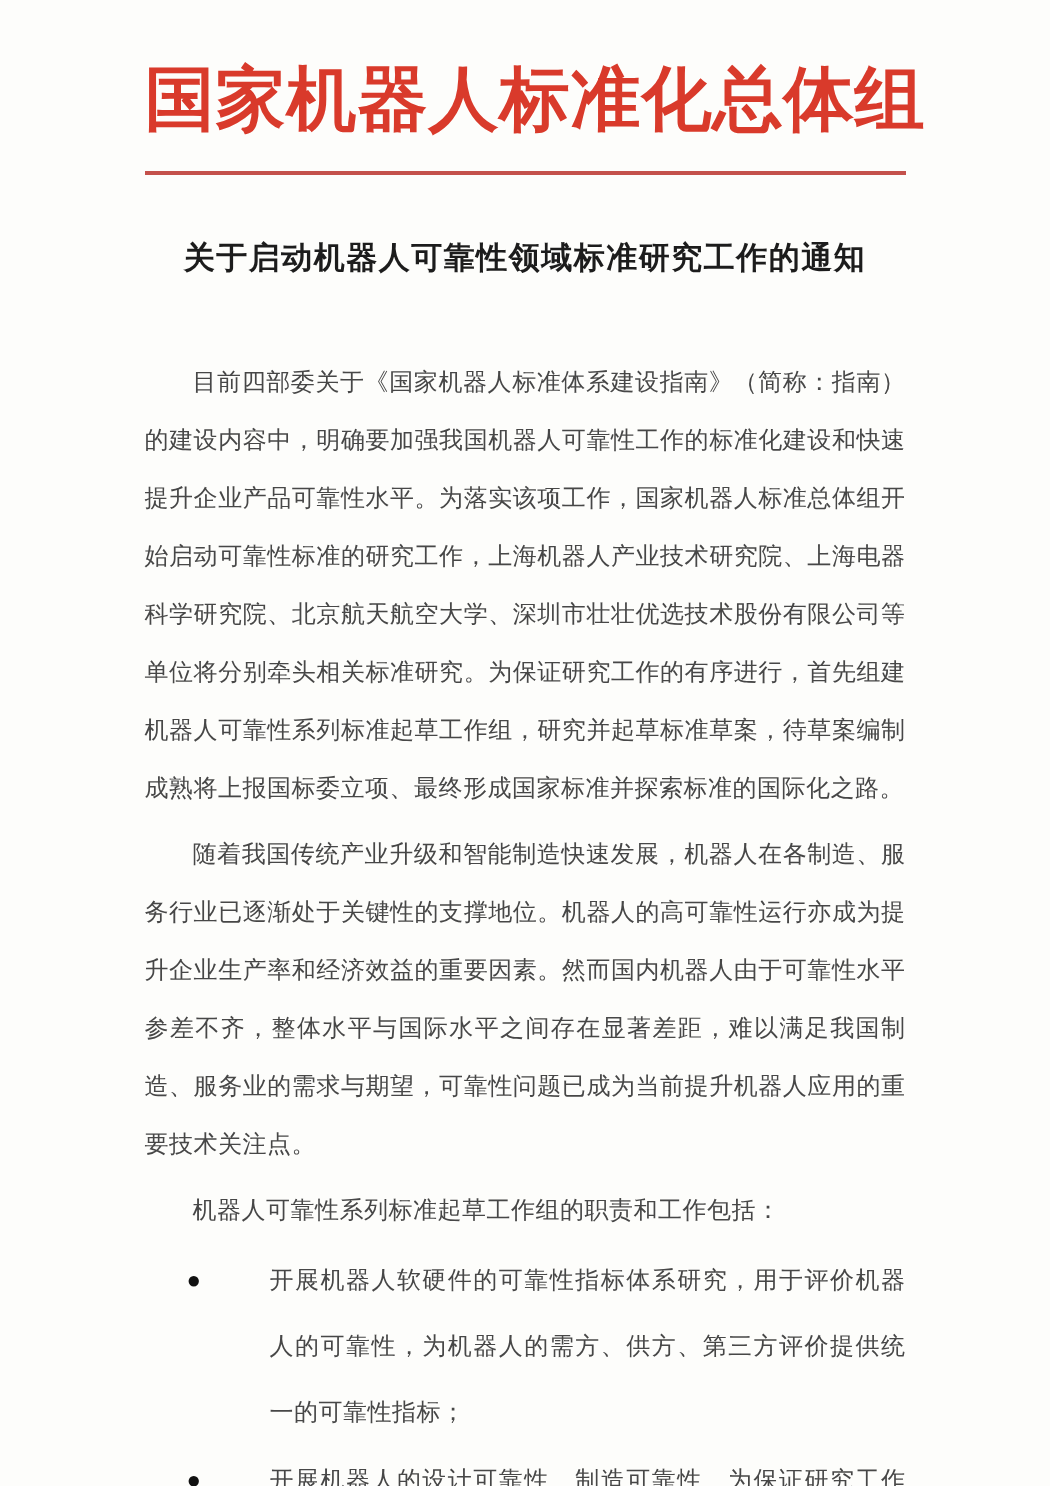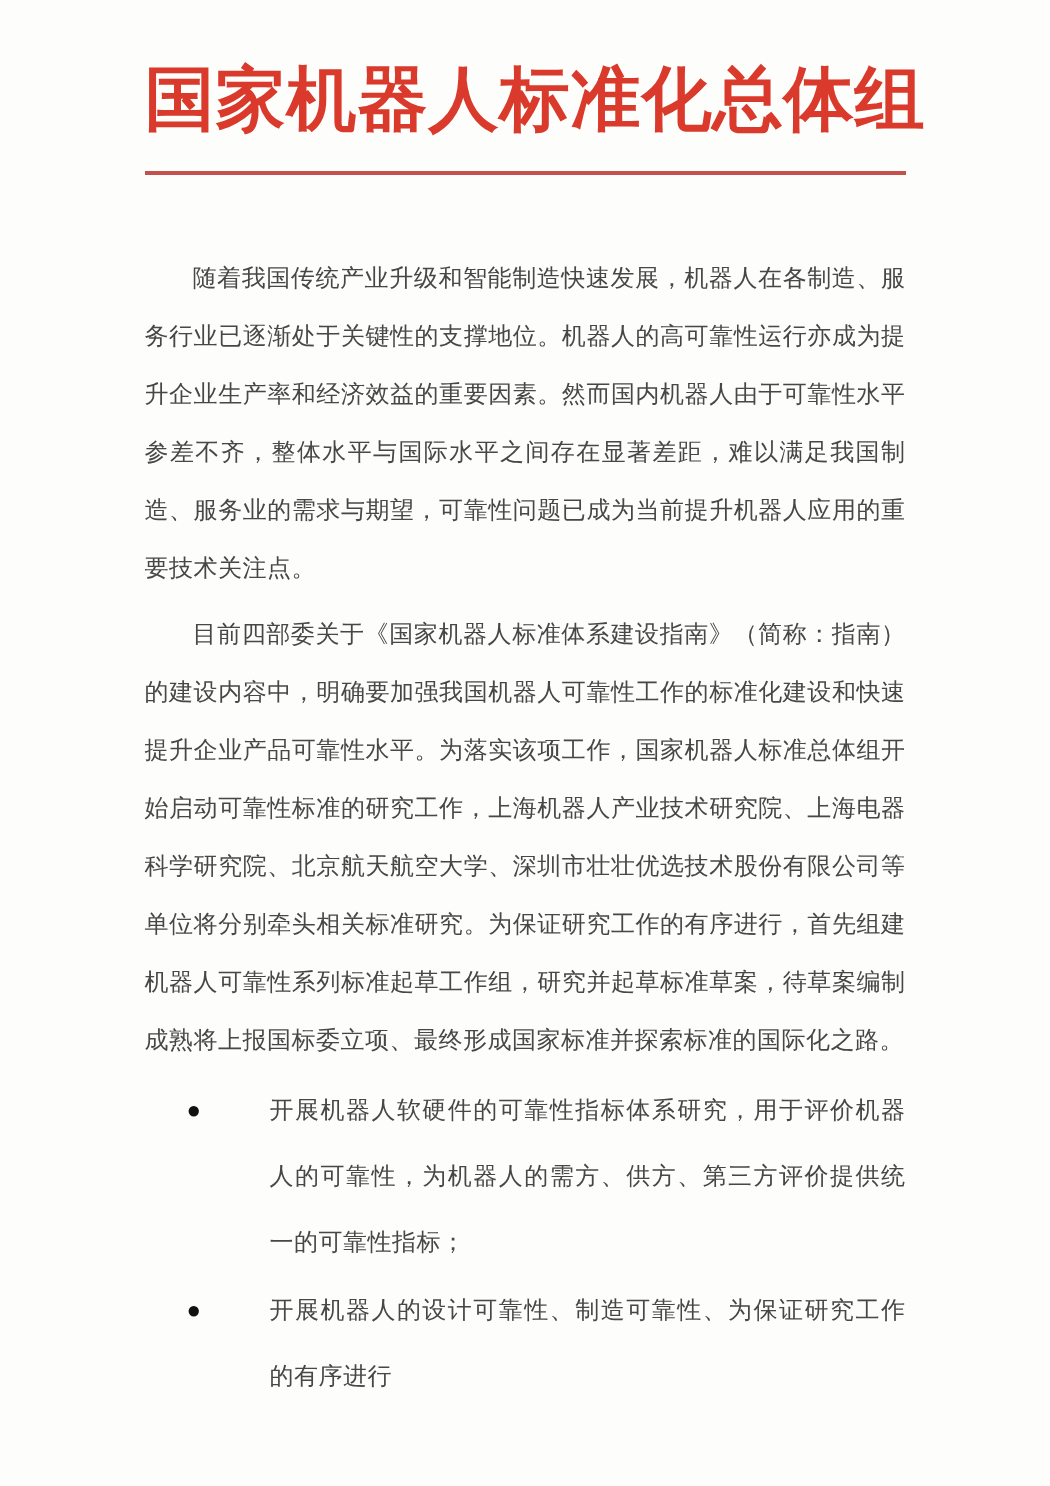--- a/index.html
+++ b/index.html
@@ -82,27 +82,29 @@
 </style>
 </head>
 <body>
 
 <div class="page">
 
   <h1 class="org-title">国家机器人标准化总体组</h1>
 
   <hr class="header-divider">
 
+  <h2 class="doc-title">关于启动机器人可靠性领域标准研究工作的通知</h2>
 
   <div class="body-text">
 
+    <p class="para">目前四部委关于《国家机器人标准体系建设指南》（简称：指南）的建设内容中，明确要加强我国机器人可靠性工作的标准化建设和快速提升企业产品可靠性水平。为落实该项工作，国家机器人标准总体组开始启动可靠性标准的研究工作，上海机器人产业技术研究院、上海电器科学研究院、北京航天航空大学、深圳市壮壮优选技术股份有限公司等单位将分别牵头相关标准研究。为保证研究工作的有序进行，首先组建机器人可靠性系列标准起草工作组，研究并起草标准草案，待草案编制成熟将上报国标委立项、最终形成国家标准并探索标准的国际化之路。</p>
+
     <p class="para">随着我国传统产业升级和智能制造快速发展，机器人在各制造、服务行业已逐渐处于关键性的支撑地位。机器人的高可靠性运行亦成为提升企业生产率和经济效益的重要因素。然而国内机器人由于可靠性水平参差不齐，整体水平与国际水平之间存在显著差距，难以满足我国制造、服务业的需求与期望，可靠性问题已成为当前提升机器人应用的重要技术关注点。</p>
 
-    <p class="para">目前四部委关于《国家机器人标准体系建设指南》（简称：指南）的建设内容中，明确要加强我国机器人可靠性工作的标准化建设和快速提升企业产品可靠性水平。为落实该项工作，国家机器人标准总体组开始启动可靠性标准的研究工作，上海机器人产业技术研究院、上海电器科学研究院、北京航天航空大学、深圳市壮壮优选技术股份有限公司等单位将分别牵头相关标准研究。为保证研究工作的有序进行，首先组建机器人可靠性系列标准起草工作组，研究并起草标准草案，待草案编制成熟将上报国标委立项、最终形成国家标准并探索标准的国际化之路。</p>
-
+    <p class="para">机器人可靠性系列标准起草工作组的职责和工作包括：</p>
 
     <ul class="bullets">
       <li class="bullet-item">
         <span class="bullet-dot">●</span>
         <span>开展机器人软硬件的可靠性指标体系研究，用于评价机器人的可靠性，为机器人的需方、供方、第三方评价提供统一的可靠性指标；</span>
       </li>
       <li class="bullet-item">
         <span class="bullet-dot">●</span>
         <span>开展机器人的设计可靠性、制造可靠性、为保证研究工作的有序进行</span>
       </li>

